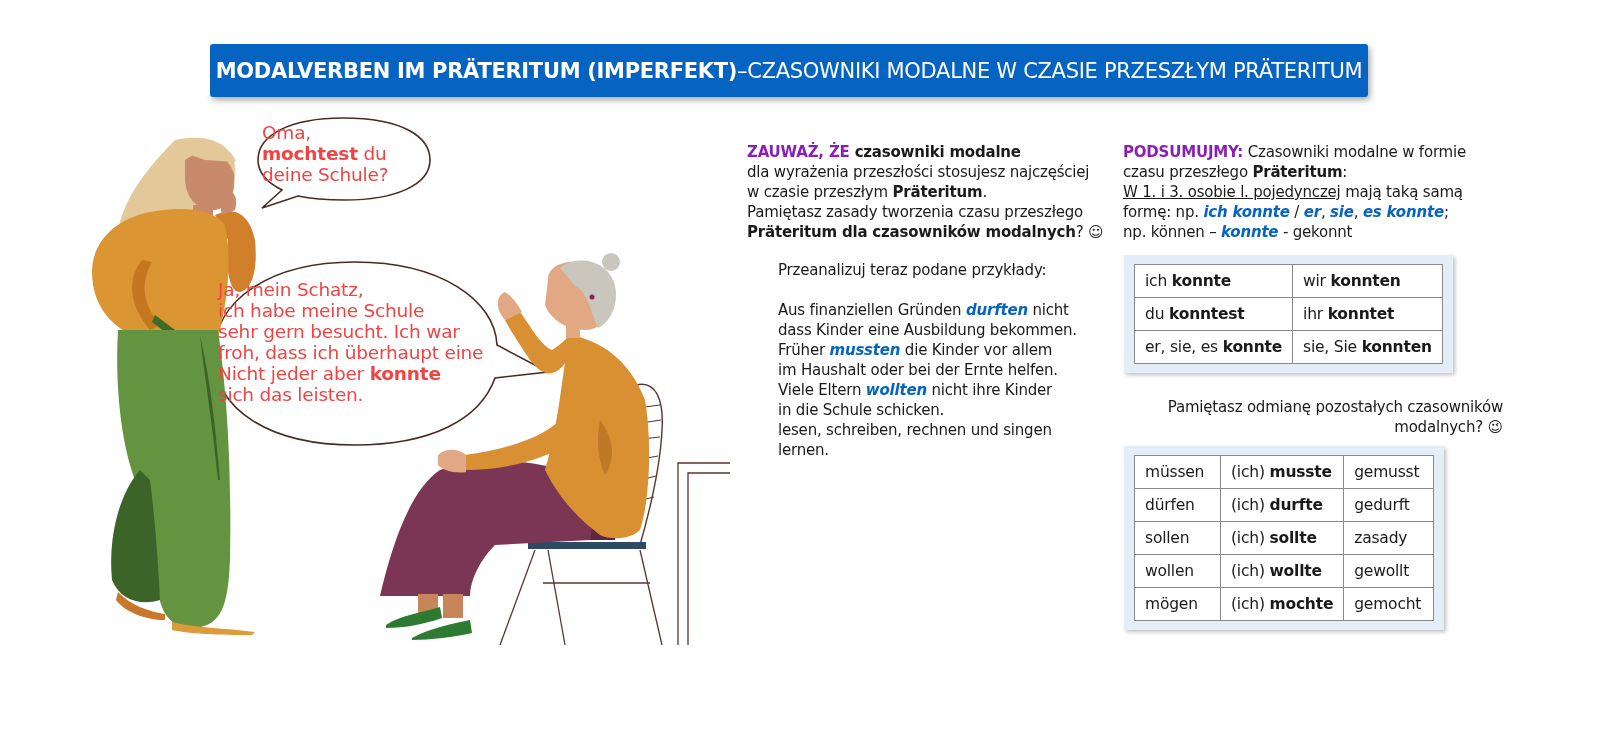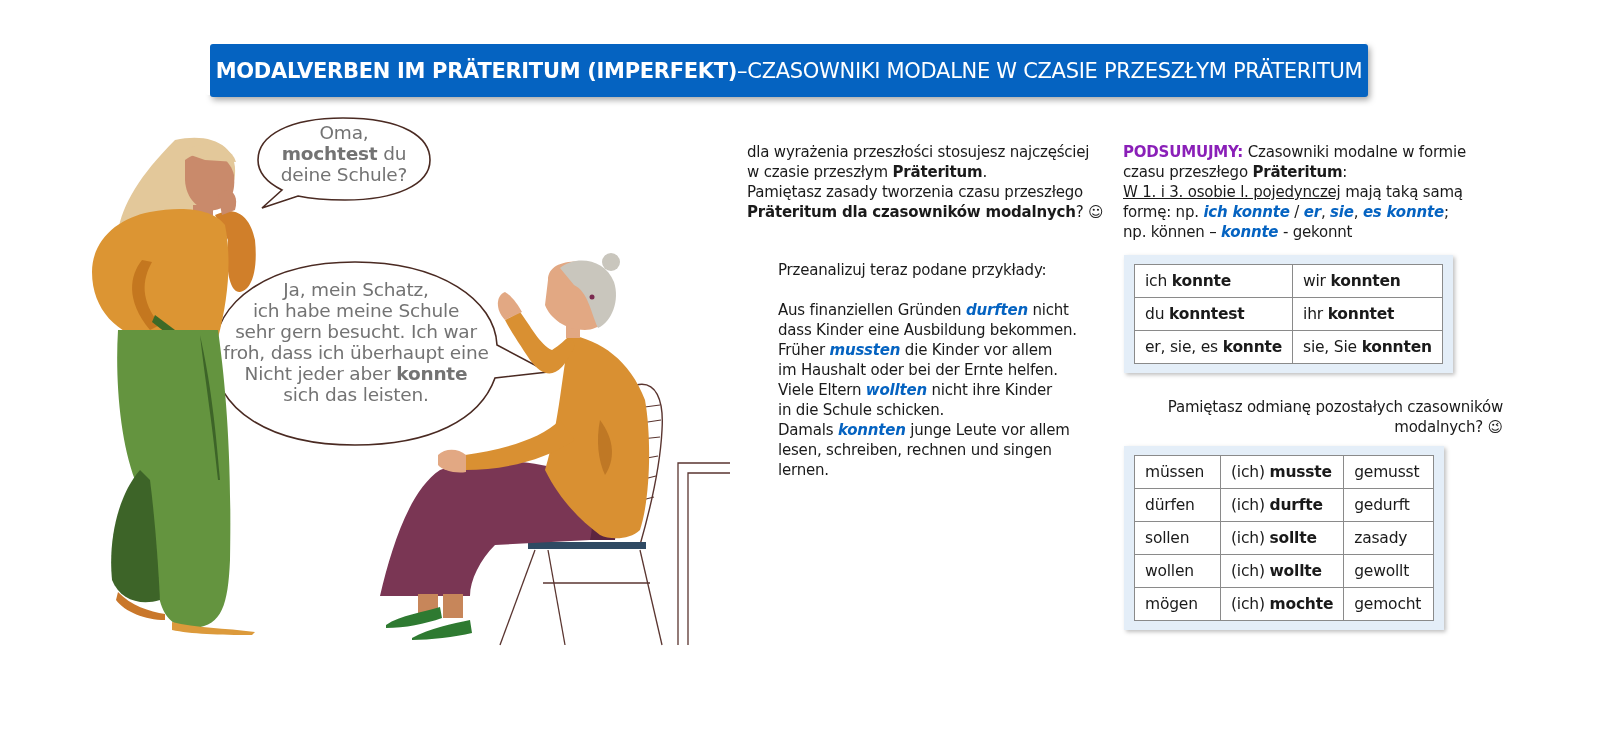--- a/index.html
+++ b/index.html
@@ -10,21 +10,21 @@
   .title-bar {
     position: absolute; left: 210px; top: 44px; width: 1158px; height: 53px;
     background: #0563c1; border-radius: 3px;
     box-shadow: -4px -3px 0 1px #ffffff, 2px 3px 6px rgba(0,0,0,0.35);
     display: flex; align-items: center; justify-content: center;
     color: #ffffff; font-size: 21px; letter-spacing: -0.3px; white-space: nowrap;
   }
   .title-bar .strong { font-weight: bold; }
   .illustration { position: absolute; left: 0; top: 110px; width: 760px; height: 560px; }
   .bubble-text {
-    position: absolute; text-align: center; font-size: 18.5px; line-height: 21px; color: #737373;
+    position: absolute; font-size: 18.5px; line-height: 21px; color: #ef4444;
     letter-spacing: -0.2px;
   }
   .bubble-text b { font-weight: bold; }
   .col { position: absolute; font-size: 15px; line-height: 20px; color: #1a1a1a; letter-spacing: -0.2px; }
   .purple { color: #8a1fb8; font-weight: bold; }
   .blue-em { color: #0563c1; font-weight: bold; font-style: italic; }
   .b { font-weight: bold; }
   .u { text-decoration: underline; }
   .table-wrap {
     position: absolute; background: #e4eef8; padding: 9px 10px;
@@ -137,36 +137,36 @@
 <div class="bubble-text" style="left:218px; top:279px; width:276px;">
   <div>Ja, mein Schatz,</div>
   <div>ich habe meine Schule</div>
   <div>sehr gern besucht. Ich war</div>
   <div>froh, dass ich überhaupt eine</div>
   <div><span>Nicht jeder aber </span><b>konnte</b></div>
   <div>sich das leisten.</div>
 </div>
 
 <div class="col" style="left:747px; top:142px; width:370px;">
+  <div><span class="purple">ZAUWAŻ, ŻE</span><span class="b"> czasowniki modalne</span></div>
   <div>dla wyrażenia przeszłości stosujesz najczęściej</div>
   <div><span>w czasie przeszłym </span><span class="b">Präteritum</span><span>.</span></div>
   <div>Pamiętasz zasady tworzenia czasu przeszłego</div>
   <div><span class="b">Präteritum dla czasowników modalnych</span><span>? ☺</span></div>
 </div>
 
 <div class="col" style="left:778px; top:260px; width:330px;">
   <div>Przeanalizuj teraz podane przykłady:</div>
   <div style="height:20px;"></div>
   <div><span>Aus finanziellen Gründen </span><span class="blue-em">durften</span><span> nicht</span></div>
   <div>dass Kinder eine Ausbildung bekommen.</div>
   <div><span>Früher </span><span class="blue-em">mussten</span><span> die Kinder vor allem</span></div>
   <div>im Haushalt oder bei der Ernte helfen.</div>
   <div><span>Viele Eltern </span><span class="blue-em">wollten</span><span> nicht ihre Kinder</span></div>
   <div>in die Schule schicken.</div>
-  <div><span>Damals </span><span class="blue-em">konnten</span><span> junge Leute vor allem</span></div>
   <div>lesen, schreiben, rechnen und singen</div>
   <div>lernen.</div>
 </div>
 
 <div class="col" style="left:1123px; top:142px; width:380px;">
   <div><span class="purple">PODSUMUJMY:</span><span> Czasowniki modalne w formie</span></div>
   <div><span>czasu przeszłego </span><span class="b">Präteritum</span><span>:</span></div>
   <div><span class="u">W 1. i 3. osobie l. pojedynczej</span><span> mają taką samą</span></div>
   <div><span>formę: np. </span><span class="blue-em">ich konnte</span><span> / </span><span class="blue-em">er</span><span>, </span><span class="blue-em">sie</span><span>, </span><span class="blue-em">es konnte</span><span>;</span></div>
   <div><span>np. können – </span><span class="blue-em">konnte</span><span> - gekonnt</span></div>

